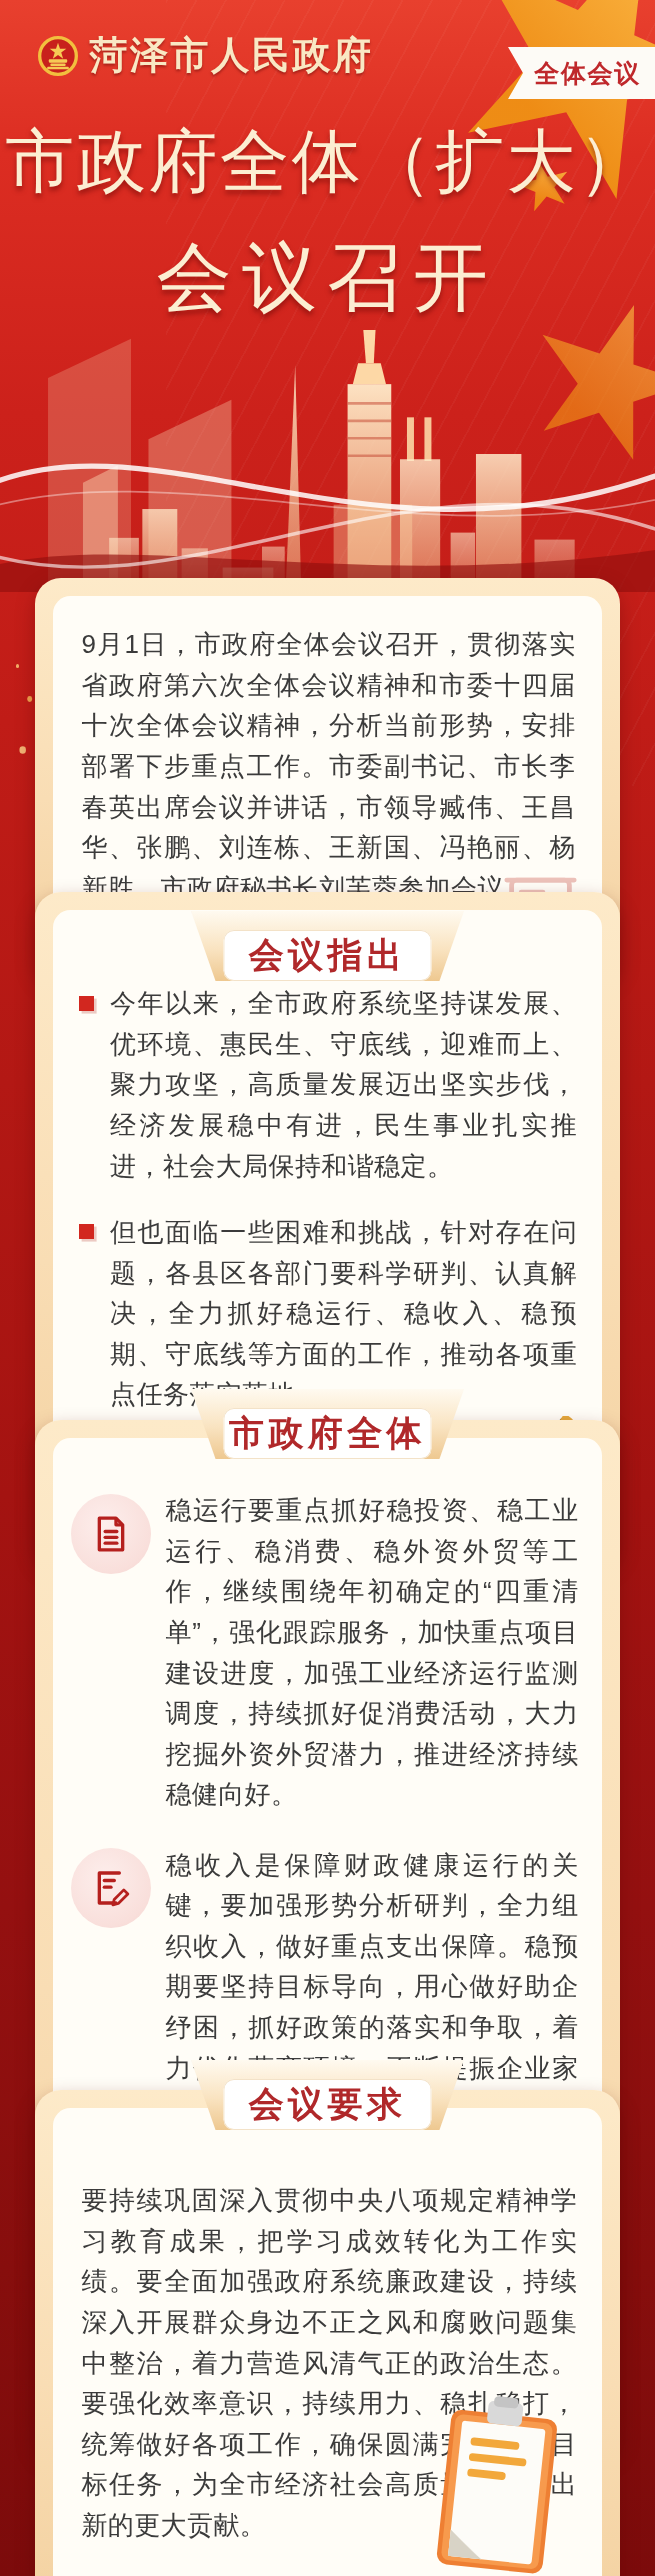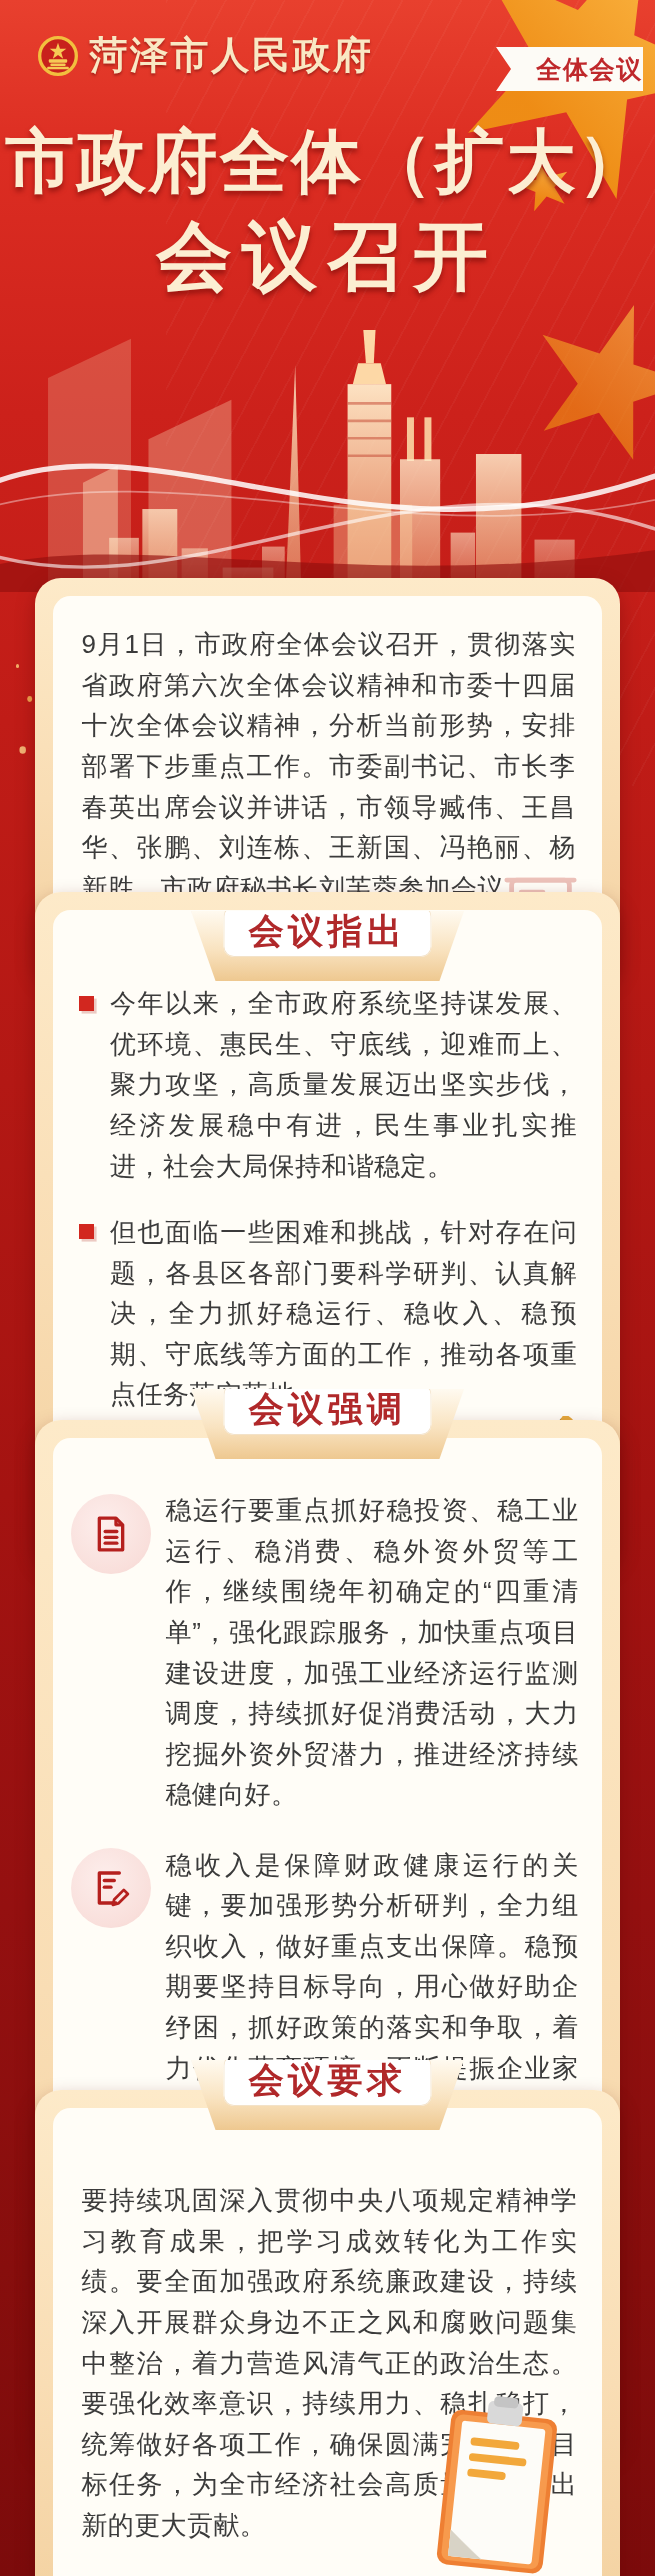--- a/index.html
+++ b/index.html
@@ -17,49 +17,49 @@
   .star-mid   { width:162px; height:162px; right:-35px; top:301px; transform:rotate(18deg); opacity:.65; }
   .rays { position:absolute; right:0; top:0; width:489px; height:786px; opacity:.5; pointer-events:none;
     background:repeating-linear-gradient(118deg, rgba(255,255,255,.07) 0 1.7px, transparent 1.7px 26px); }
   .sparkles { position:absolute; left:15.7px; top:664px; width:3.5px; height:3.5px; border-radius:50%; background:#ffd37a;
     box-shadow:12.2px 33px 0 0.9px #ffc95e, 35px 61px 0 #f7b94a, 5.2px 84px 0 1.7px #ffd98c, 51px 17.5px 0 #e9a93c, 26px -15.7px 0 #ffce6b; opacity:.8; }
   
   .header { position:absolute; top:30px; left:38px; display:flex; align-items:center; gap:11.4px; }
   .emblem { width:40px; height:40px; flex:0 0 auto; }
   .gov-name { font-family:"Liberation Serif","DejaVu Serif",serif; font-weight:bold;
     font-size:38px; color:#f9e8c4; letter-spacing:2.6px; text-shadow:0 1.7px 2.6px rgba(90,5,5,.45); }
-  .ribbon { position:absolute; top:47px; right:12px; width:147px; height:44px; background:#fdfbf6;
+  .ribbon { position:absolute; top:47px; right:0; width:147px; height:52px; background:#fdfbf6;
     clip-path:polygon(0 0,100% 0,100% 100%,0 100%,15px 50%);
-    display:flex; align-items:center; justify-content:flex-end; padding-left:12.2px;
+    display:flex; align-items:center; justify-content:center; padding-left:12.2px;
     box-shadow:0 2.6px 5.2px rgba(80,0,0,.35); }
   .ribbon span { font-family:"Liberation Serif","DejaVu Serif",serif; font-weight:bold;
     font-size:25px; color:#bf282b; letter-spacing:1.7px; }
   
   .main-title { position:absolute; top:121px; left:0; width:100%; text-align:center;
-    font-family:"Liberation Serif","DejaVu Serif",serif; font-weight:bold; color:#fceed2;
+    font-family:"Liberation Serif","DejaVu Serif",serif; font-weight:normal; color:#fceed2;
     text-shadow:0 3.5px 5.2px rgba(110,8,5,.55); }
   .main-title .t1 { font-size:69px; letter-spacing:2.6px; line-height:1.2; }
-  .main-title .t2 { font-size:75px; letter-spacing:10.5px; line-height:1.2; margin-top:8px; }
+  .main-title .t2 { font-size:75px; letter-spacing:10.5px; line-height:1.2; margin-top:29px; }
   
   .skyline { position:absolute; top:330px; left:0; width:655px; height:262px; }
   
   .card { position:absolute; left:35px; width:585px; border-radius:26px; padding:18.4px;
     background:linear-gradient(180deg,#fdeac9 0%,#f9ddb4 55%,#f3d1a0 100%);
     box-shadow:0 8.7px 19px rgba(90,5,5,.35); }
   .card-inner { position:relative; background:#fffdf7; border-radius:17.5px; }
   .body-text { font-size:26px; line-height:1.56; color:#3b3b3b; text-align:justify; letter-spacing:0.4px; }
   .card1 { top:578px; }
   .card1 .card-inner { padding:28px 26px 52px 28px; }
   .wm { position:absolute; right:23px; bottom:15.7px; width:77px; height:77px; opacity:.85; }
   
   .banner { position:absolute; left:50%; transform:translateX(-50%); width:273px; height:70px; z-index:5;
     background:linear-gradient(180deg,#fffaf0 0%,#f9e3c0 55%,#eec890 100%);
     clip-path:polygon(0 0,100% 0,91% 100%,9% 100%);
     filter:drop-shadow(0 3.5px 4.4px rgba(120,20,10,.35));
-    display:flex; align-items:flex-start; justify-content:center; }
+    display:flex; align-items:flex-end; justify-content:center; }
   .banner-label { width:208px; height:51px; background:#ffffff; border-radius:10.5px;
     display:flex; align-items:center; justify-content:center; margin-top:-5.2px;
     box-shadow:inset 0 0 0 0.9px #f3e2c8; }
   .banner-label span { font-family:"Liberation Serif","DejaVu Serif",serif; font-weight:bold;
     font-size:35px; color:#b0282a; letter-spacing:4.4px; }
   .banner2 { top:911px; } .banner3 { top:1389px; } .banner4 { top:2060px; }
   .card2 { top:892px; } .card3 { top:1420px; } .card4 { top:2090px; }
   .card2 .card-inner { padding:73px 24.5px 26px 26px; }
   .bullet-row { display:flex; gap:15.7px; margin-bottom:26px; }
   .bullet-row:last-of-type { margin-bottom:0; }
@@ -207,21 +207,21 @@
           <rect x="72" y="-14" width="14" height="12" rx="4" fill="#e5a93d"></rect>
           <polygon points="72,78 86,78 79,96" fill="#e5a93d"></polygon>
           <polygon points="76.5,90 81.5,90 79,96" fill="#3a3a3a"></polygon>
         </g>
       </svg>
     </div>
   </div>
 
   <div class="banner banner3">
     <div class="banner-label">
-        <span>会议强调</span>
+        <span>市政府全体</span>
       </div>
   </div>
   <div class="card card3">
     <div class="card-inner">
       <div class="emp-item">
         <div class="emp-icon">
           <svg width="40" height="40" viewBox="0 0 48 48">
             <g fill="none" stroke="#b5201e" stroke-width="4" stroke-linejoin="round">
               <path d="M10,5 h20 l8,8 v30 h-28 z"></path>
               <path d="M30,5 v8 h8"></path>

